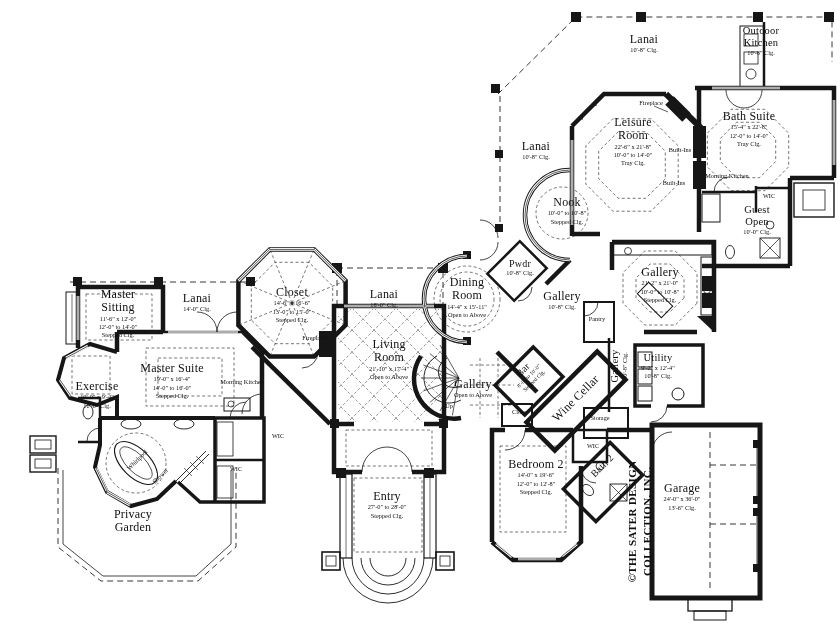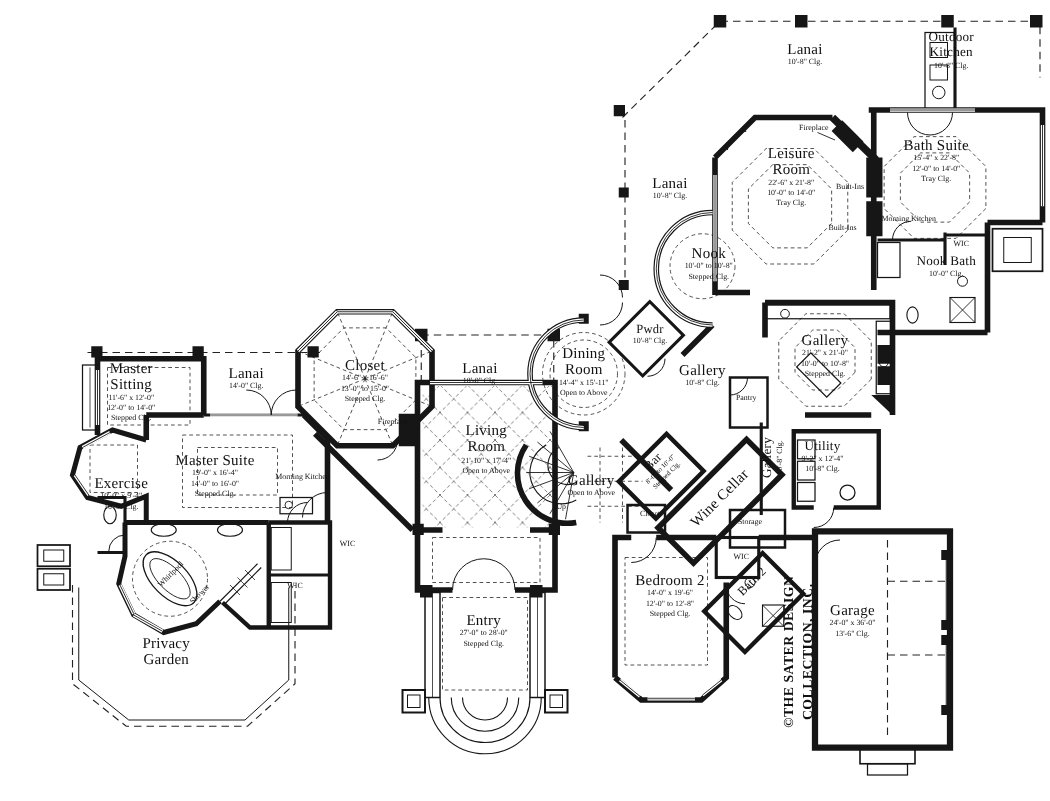--- a/index.html
+++ b/index.html
@@ -251,21 +251,21 @@
   <div class="dm">10'-8" Clg.</div>
 </div>
 
 <div class="lbl" style="left:528px;top:196px;width:78px">
   <div class="nm">Nook</div>
   <div class="dm">10'-0" to 10'-8"</div>
   <div class="dm">Stepped Clg.</div>
 </div>
 
 <div class="lbl" style="left:733px;top:204px;width:48px">
-  <div class="nm nm-sm">Nook Bath</div>
+  <div class="nm nm-sm">Guest Open</div>
   <div class="dm">10'-0" Clg.</div>
 </div>
 
 <div class="lbl" style="left:492px;top:258px;width:56px">
   <div class="nm nm-md">Pwdr</div>
   <div class="dm">10'-8" Clg.</div>
 </div>
 
 <div class="lbl" style="left:612px;top:266px;width:96px">
   <div class="nm">Gallery</div>
@@ -283,21 +283,21 @@
   <div class="nm nm-sm">Gallery</div>
   <div class="dm">10'-8" Clg.</div>
 </div>
 
 <div class="lbl" style="left:620px;top:352px;width:76px">
   <div class="nm nm-sm">Utility</div>
   <div class="dm">9'-2" x 12'-4"</div>
   <div class="dm">10'-8" Clg.</div>
 </div>
 
-<div class="lbl" style="left:76px;top:288px;width:58px">
+<div class="lbl" style="left:89px;top:288px;width:58px">
   <div class="nm">Master Sitting</div>
   <div class="dm">11'-6" x 12'-0"</div>
   <div class="dm">12'-0" to 14'-0"</div>
   <div class="dm">Stepped Clg.</div>
 </div>
 
 <div class="lbl" style="left:160px;top:292px;width:74px">
   <div class="nm">Lanai</div>
   <div class="dm">14'-0" Clg.</div>
 </div>

